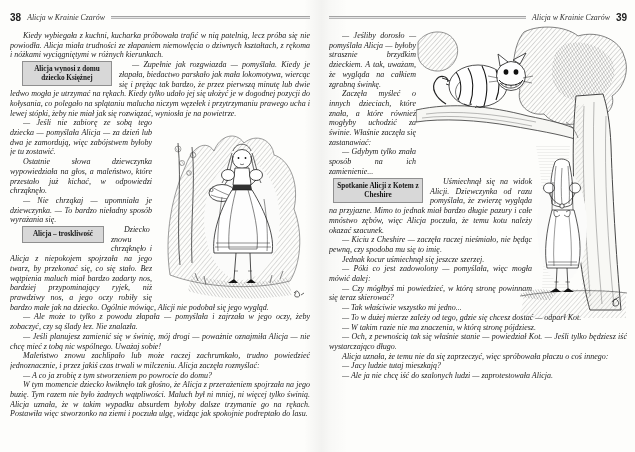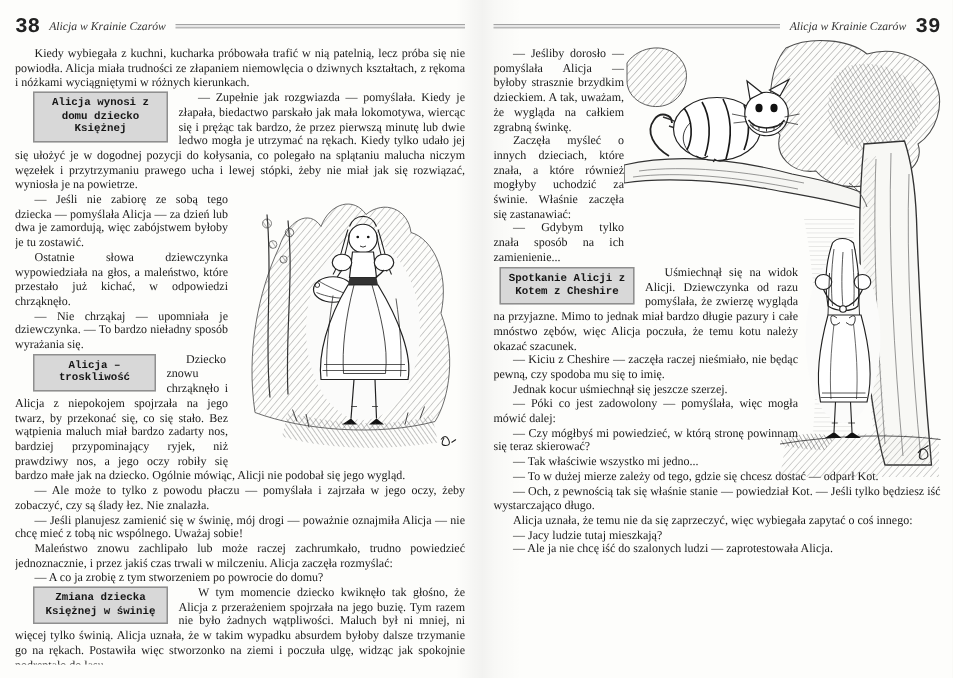--- a/index.html
+++ b/index.html
@@ -10,32 +10,32 @@
   }
   .spread{position:absolute;inset:0;background:#fdfdfb;}
   .gutter{
     position:absolute;left:304px;top:0;width:44px;height:452px;
     background:linear-gradient(to right,rgba(0,0,0,0) 0%,rgba(0,0,0,0.045) 40%,rgba(0,0,0,0.02) 60%,rgba(0,0,0,0) 100%);
   }
   .page{position:absolute;top:12px;height:434px;}
   .pl{left:10px;width:300px;}
   .pr{left:329px;width:298px;}
   .phead{display:flex;align-items:center;gap:6px;height:11px;color:#222;}
-  .pgnum{font-weight:bold;font-size:14px;font-family:Liberation Mono, monospace;}
+  .pgnum{font-weight:bold;font-size:10px;font-family:Liberation Sans, sans-serif;}
   .rtitle{font-style:italic;font-size:7.8px;white-space:nowrap;color:#333;}
   .hrule{flex:1;height:3px;background:linear-gradient(to bottom,#a3a3a3 0 1px,#e6e6e6 1px 2px,#b8b8b8 2px 3px);}
   .pbody{
     margin-top:8px;height:412px;overflow:hidden;
     font-size:8px;line-height:9.7px;text-align:justify;color:#1b1b1b;
   }
-  .par{margin:0;text-indent:13px;}
+  .par{margin:0;text-indent:13px;font-style:italic;}
   .mnote{
     float:left;width:84px;margin:1px 7px 2px 12px;
     background:#d8d8d8;border:1px solid #8f8f8f;padding:3px 2px;
-    font-family:Liberation Mono, monospace;font-weight:bold;
+    font-family:Liberation Serif, serif;font-weight:bold;
     font-size:7.2px;line-height:8.6px;text-align:center;color:#151515;text-indent:0;
   }
   .mnote-sm{width:76px;margin-left:12px;}
   .imgspace-l{float:right;width:152px;height:176px;margin-left:6px;}
   .sp1{float:right;width:206px;height:146px;margin-left:5px;}
   .sp2{float:right;clear:right;width:90px;height:128px;margin-left:5px;}
   .illus{position:absolute;}
   .illus-l{right:0;top:113px;}
   .illus-r{right:-1px;top:14px;}
   .pw{margin:0;}
@@ -64,28 +64,25 @@
       <div class="imgspace-l"></div>
       <p class="par">— Jeśli nie zabiorę ze sobą tego dziecka — pomyślała Alicja — za dzień lub dwa je zamordują, więc zabójstwem byłoby je tu zostawić.</p>
       <p class="par">Ostatnie słowa dziewczynka wypowiedziała na głos, a maleństwo, które przestało już kichać, w odpowiedzi chrząknęło.</p>
       <p class="par">— Nie chrząkaj — upomniała je dziewczynka. — To bardzo nieładny sposób wyrażania się.</p>
       <div class="pw">
         <aside class="mnote mnote-sm">
           <span>Alicja – troskliwość</span>
         </aside>
         <p class="par">Dziecko znowu chrząknęło i Alicja z niepokojem spojrzała na jego twarz, by przekonać się, co się stało. Bez wątpienia maluch miał bardzo zadarty nos, bardziej przypominający ryjek, niż prawdziwy nos, a jego oczy robiły się bardzo małe jak na dziecko. Ogólnie mówiąc, Alicji nie podobał się jego wygląd.</p>
       </div>
-      <p class="par">— Ale może to tylko z powodu płaczu — pomyślała i zajrzała w jego oczy, żeby zobaczyć, czy są ślady łez. Nie znalazła.</p>
+      <p class="par">— Ale może to tylko z powodu złapała — pomyślała i zajrzała w jego oczy, żeby zobaczyć, czy są ślady łez. Nie znalazła.</p>
       <p class="par">— Jeśli planujesz zamienić się w świnię, mój drogi — poważnie oznajmiła Alicja — nie chcę mieć z tobą nic wspólnego. Uważaj sobie!</p>
       <p class="par">Maleństwo znowu zachlipało lub może raczej zachrumkało, trudno powiedzieć jednoznacznie, i przez jakiś czas trwali w milczeniu. Alicja zaczęła rozmyślać:</p>
       <p class="par">— A co ja zrobię z tym stworzeniem po powrocie do domu?</p>
       <div class="pw">
-        <aside class="mnote">
-          <span>Zmiana dziecka Księżnej w świnię</span>
-        </aside>
         <p class="par">W tym momencie dziecko kwiknęło tak głośno, że Alicja z przerażeniem spojrzała na jego buzię. Tym razem nie było żadnych wątpliwości. Maluch był ni mniej, ni więcej tylko świnią. Alicja uznała, że w takim wypadku absurdem byłoby dalsze trzymanie go na rękach. Postawiła więc stworzonko na ziemi i poczuła ulgę, widząc jak spokojnie podreptało do lasu.</p>
       </div>
     </div>
 
     <svg class="illus illus-l" width="148" height="178" viewBox="0 0 148 178">
       <defs>
         <pattern id="lhA" patternUnits="userSpaceOnUse" width="3.5" height="3.5" patternTransform="rotate(40)">
           <line x1="0" y1="0" x2="0" y2="3.5" stroke="#7a7a7a" stroke-width="0.5"></line>
         </pattern>
         <pattern id="lhB" patternUnits="userSpaceOnUse" width="2.6" height="2.6" patternTransform="rotate(-35)">
@@ -154,22 +151,23 @@
           <span>Spotkanie Alicji z Kotem z Cheshire</span>
         </aside>
         <p class="par">Uśmiechnął się na widok Alicji. Dziewczynka od razu pomyślała, że zwierzę wygląda na przyjazne. Mimo to jednak miał bardzo długie pazury i całe mnóstwo zębów, więc Alicja poczuła, że temu kotu należy okazać szacunek.</p>
       </div>
       <p class="par">— Kiciu z Cheshire — zaczęła raczej nieśmiało, nie będąc pewną, czy spodoba mu się to imię.</p>
       <p class="par">Jednak kocur uśmiechnął się jeszcze szerzej.</p>
       <p class="par">— Póki co jest zadowolony — pomyślała, więc mogła mówić dalej:</p>
       <p class="par">— Czy mógłbyś mi powiedzieć, w którą stronę powinnam się teraz skierować?</p>
       <p class="par">— Tak właściwie wszystko mi jedno...</p>
       <p class="par">— To w dużej mierze zależy od tego, gdzie się chcesz dostać — odparł Kot.</p>
+      <p class="par">— W takim razie nie ma znaczenia, w którą stronę pójdziesz.</p>
       <p class="par">— Och, z pewnością tak się właśnie stanie — powiedział Kot. — Jeśli tylko będziesz iść wystarczająco długo.</p>
-      <p class="par">Alicja uznała, że temu nie da się zaprzeczyć, więc wybiegała zapytać o coś innego:</p>
+      <p class="par">Alicja uznała, że temu nie da się zaprzeczyć, więc spróbowała płaczu o coś innego:</p>
       <p class="par">— Jacy ludzie tutaj mieszkają?</p>
       <p class="par">— Ale ja nie chcę iść do szalonych ludzi — zaprotestowała Alicja.</p>
     </div>
 
     <svg class="illus illus-r" width="212" height="294" viewBox="0 0 212 294">
       <defs>
         <pattern id="rhA" patternUnits="userSpaceOnUse" width="3.4" height="3.4" patternTransform="rotate(42)">
           <line x1="0" y1="0" x2="0" y2="3.4" stroke="#6d6d6d" stroke-width="0.5"></line>
         </pattern>
         <pattern id="rhB" patternUnits="userSpaceOnUse" width="2.4" height="2.4" patternTransform="rotate(-30)">

